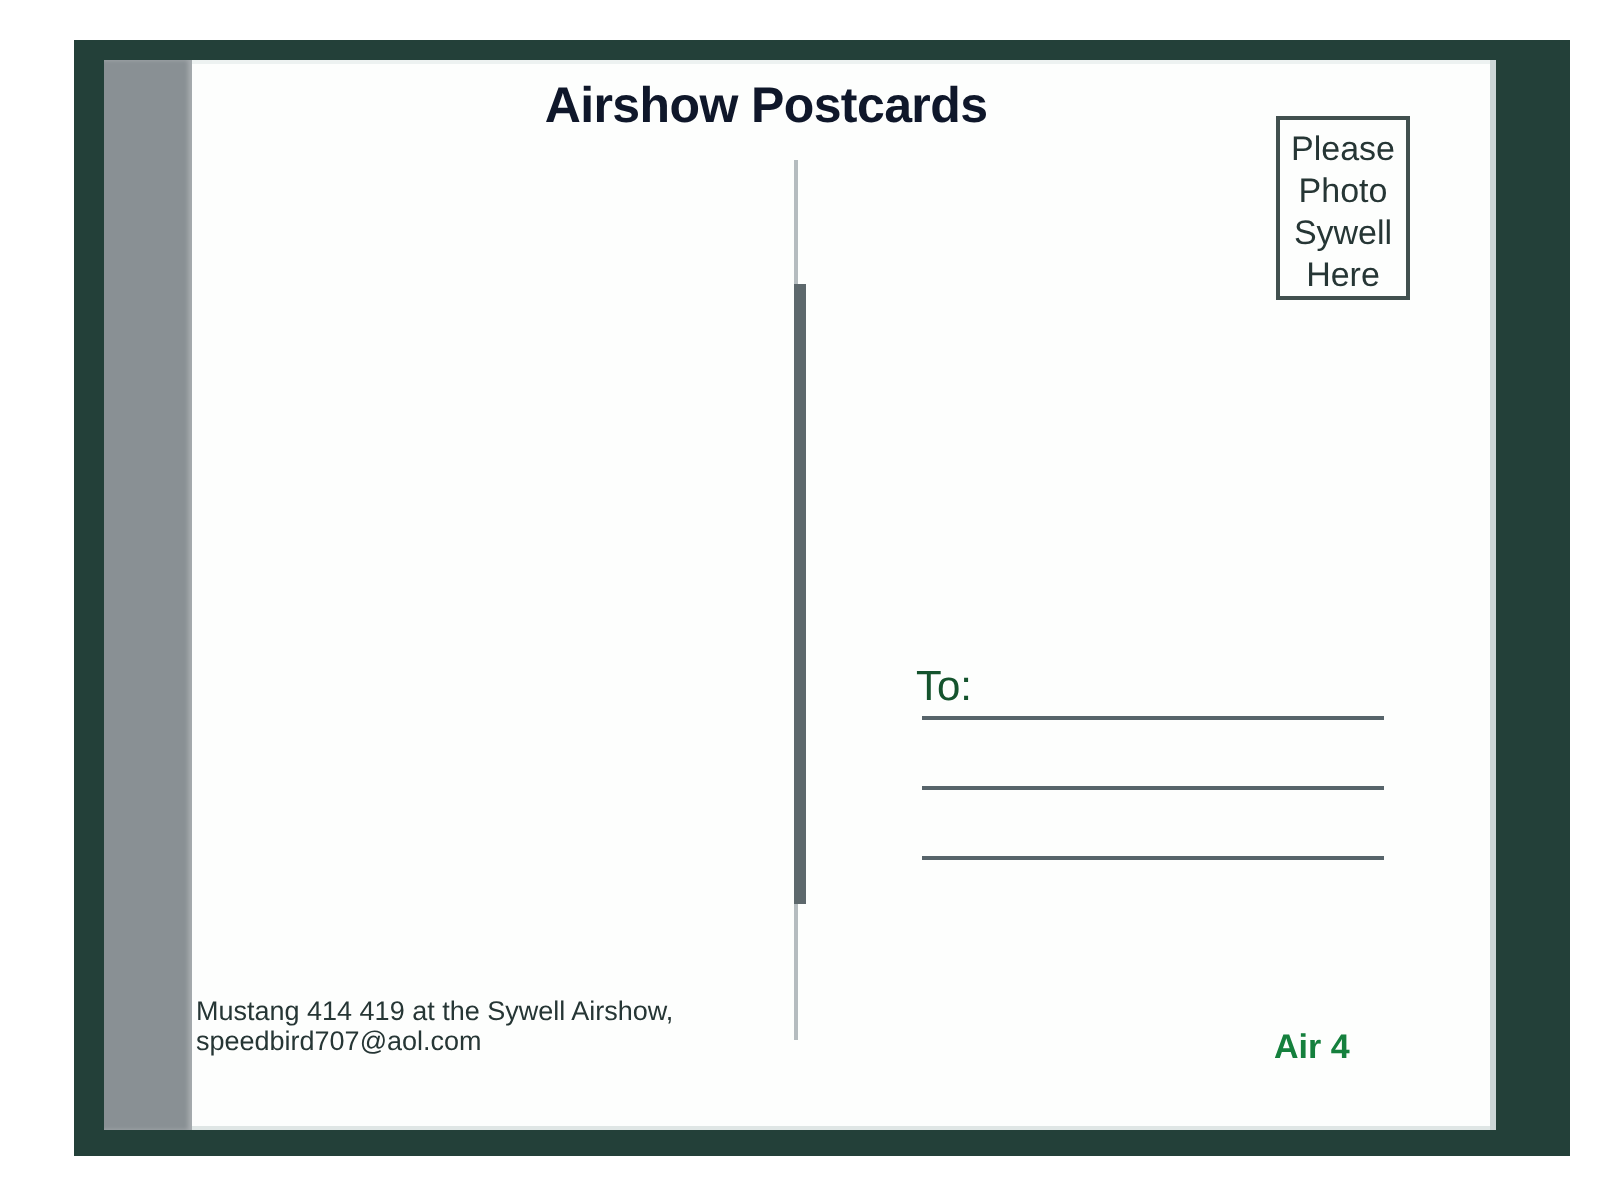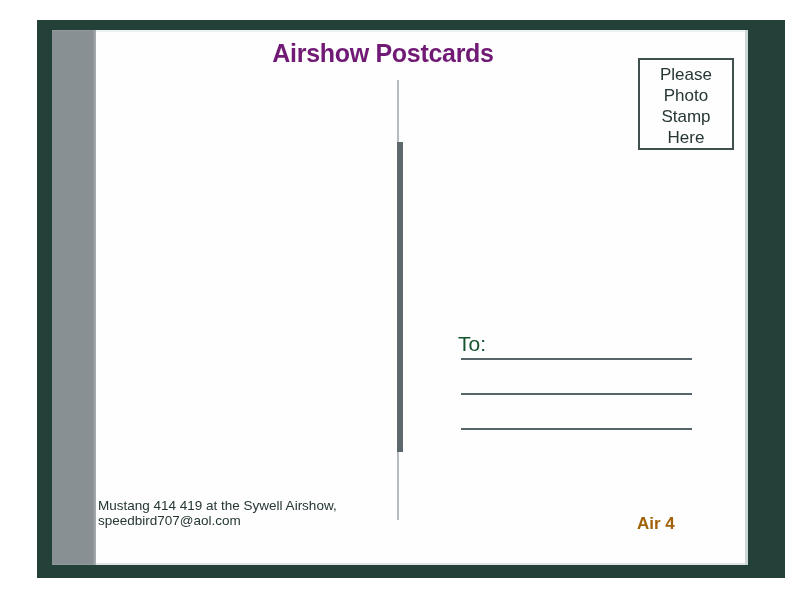--- a/index.html
+++ b/index.html
@@ -47,21 +47,21 @@
   }
   .card-title {
     position: absolute;
     left: 331px;
     top: 9px;
     transform: translateX(-50%);
     white-space: nowrap;
     font-size: 25px;
     font-weight: bold;
     letter-spacing: -0.3px;
-    color: #701a75;
+    color: #0f172a;
   }
   .divider-thin {
     position: absolute;
     left: 345px;
     top: 50px;
     width: 2px;
     height: 440px;
     background: #b5bcbf;
   }
   .divider-thick {
@@ -69,21 +69,21 @@
     left: 345px;
     top: 112px;
     width: 6px;
     height: 310px;
     background: #5d686c;
   }
   .stamp-box {
     position: absolute;
     left: 586px;
     top: 28px;
-    width: 96px;
+    width: 67px;
     height: 92px;
     box-sizing: border-box;
     border: 2px solid #41504f;
     background: #fdfefd;
     text-align: center;
     padding-top: 4px;
     font-size: 17px;
     line-height: 21px;
     color: #263635;
   }
@@ -111,42 +111,42 @@
     font-size: 13.5px;
     line-height: 15px;
     color: #263635;
   }
   .card-number {
     position: absolute;
     left: 585px;
     top: 484px;
     font-size: 17px;
     font-weight: bold;
-    color: #a16207;
+    color: #15803d;
     text-align: center;
   }
 </style>
 </head>
 <body>
 
 <div class="stage">
   <div class="postcard">
     <div class="card-inner">
 
       <div class="binding-strip"></div>
 
       <div class="card-title">Airshow Postcards</div>
 
       <div class="divider-thin"></div>
       <div class="divider-thick"></div>
 
       <div class="stamp-box">
         <div>Please</div>
         <div>Photo</div>
-        <div>Stamp</div>
+        <div>Sywell</div>
         <div>Here</div>
       </div>
 
       <div class="to-label">To:</div>
 
       <div class="address-line l1"></div>
       <div class="address-line l2"></div>
       <div class="address-line l3"></div>
 
       <div class="caption">

